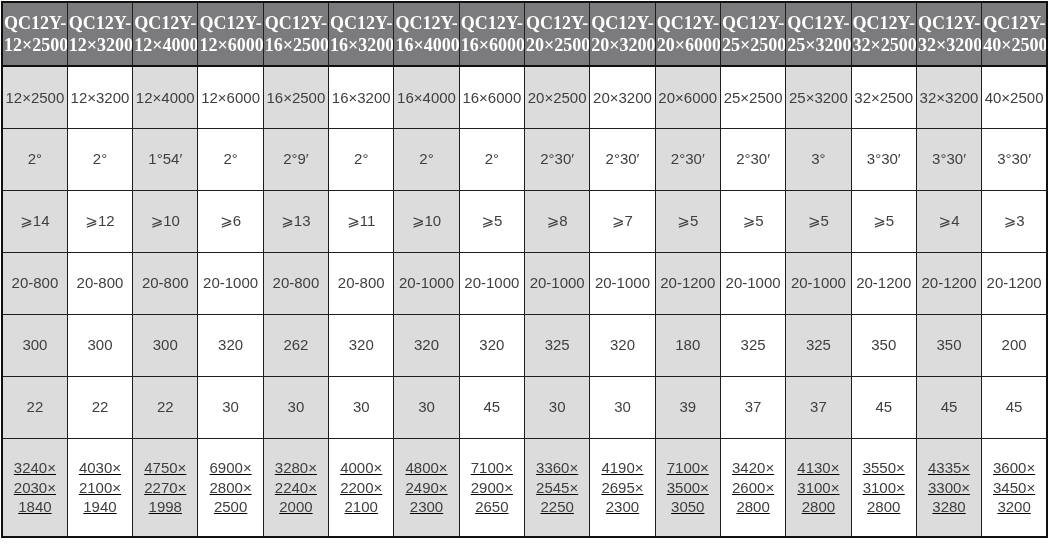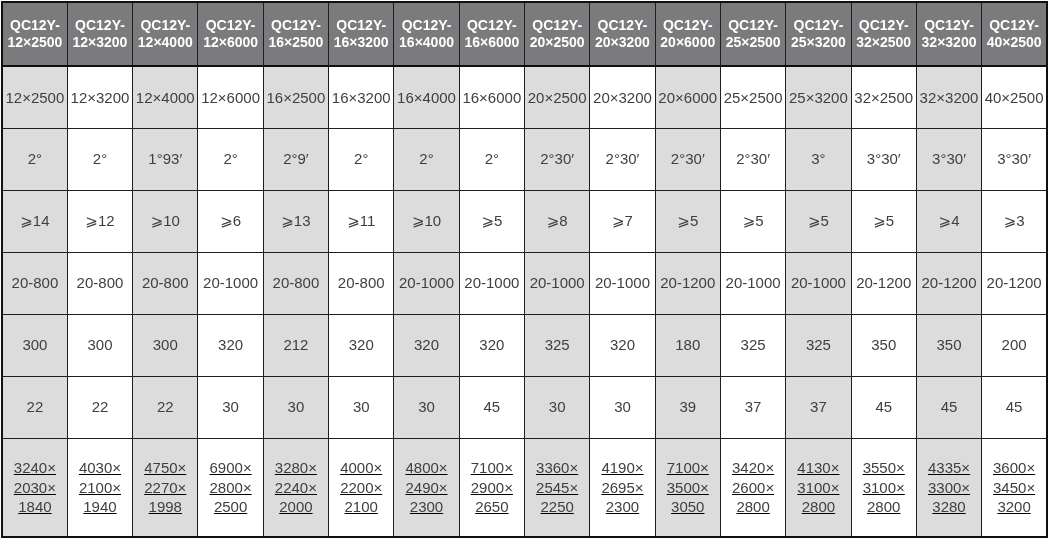--- a/index.html
+++ b/index.html
@@ -25,25 +25,26 @@
     border:1px solid var(--border-inner,#1e1e1e);
     text-align:center;
     vertical-align:middle;
     padding:2px 1px;
     white-space:pre-line;
     overflow:hidden;
   }
   table.spec thead th{
     background:var(--header-bg,#7b7b7d);
     color:var(--header-text,#ffffff);
-    font-size:14px;
+    font-size:18px;
     font-weight:bold;
     line-height:1.25;
     height:58px;
     border-bottom:2px solid var(--border-outer,#101010);
+    font-family:Liberation Serif, serif;
   }
   table.spec tbody td{
     color:var(--body-text,#3f3f42);
     font-size:15px;
     line-height:1.3;
     background:var(--cell-even,#ffffff);
   }
   table.spec tbody td:nth-child(odd){
     background:var(--cell-odd,#dcdcdc);
   }
@@ -106,21 +107,21 @@
           <td>20×6000</td>
           <td>25×2500</td>
           <td>25×3200</td>
           <td>32×2500</td>
           <td>32×3200</td>
           <td>40×2500</td>
         </tr>
         <tr>
           <td>2°</td>
           <td>2°</td>
-          <td>1°93′</td>
+          <td>1°54′</td>
           <td>2°</td>
           <td>2°9′</td>
           <td>2°</td>
           <td>2°</td>
           <td>2°</td>
           <td>2°30′</td>
           <td>2°30′</td>
           <td>2°30′</td>
           <td>2°30′</td>
           <td>3°</td>
@@ -162,21 +163,21 @@
           <td>20-1000</td>
           <td>20-1200</td>
           <td>20-1200</td>
           <td>20-1200</td>
         </tr>
         <tr>
           <td>300</td>
           <td>300</td>
           <td>300</td>
           <td>320</td>
-          <td>212</td>
+          <td>262</td>
           <td>320</td>
           <td>320</td>
           <td>320</td>
           <td>325</td>
           <td>320</td>
           <td>180</td>
           <td>325</td>
           <td>325</td>
           <td>350</td>
           <td>350</td>

